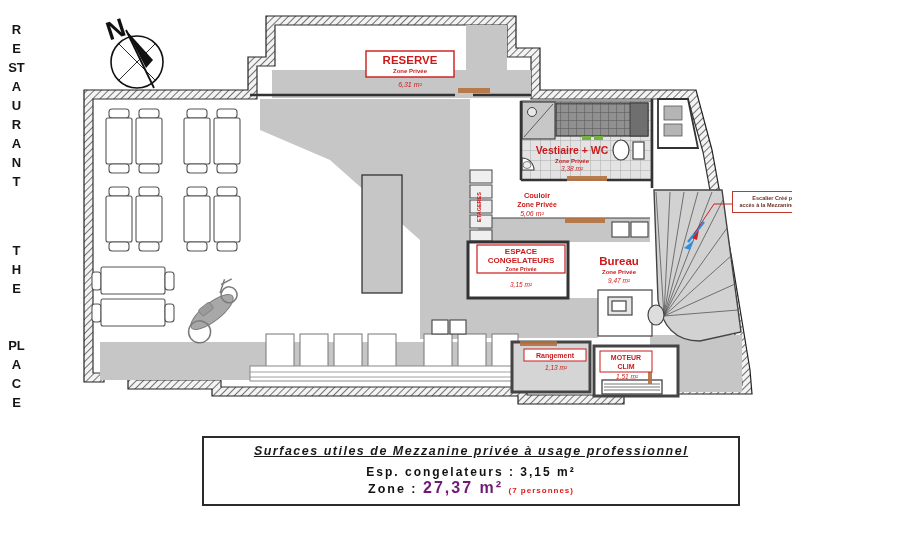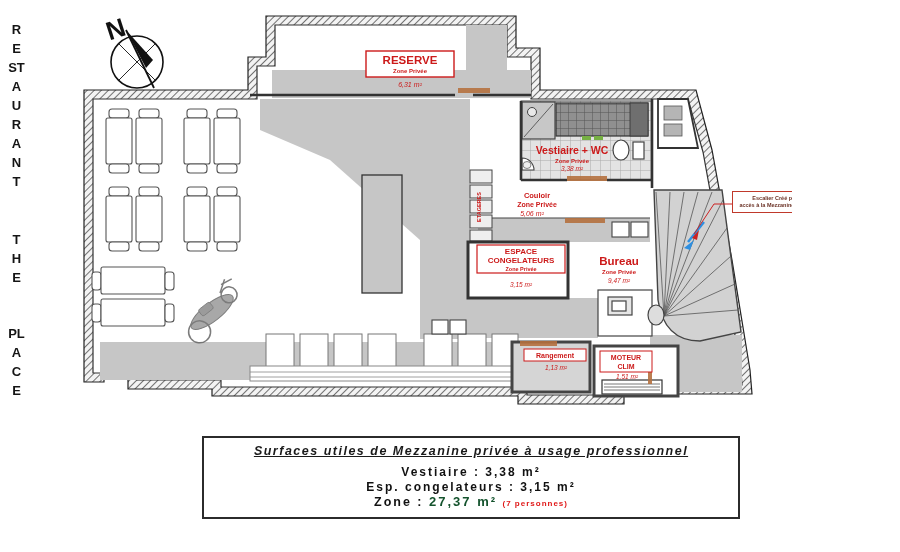--- a/index.html
+++ b/index.html
@@ -11,32 +11,32 @@
   .note-box{position:absolute;left:732px;top:191px;width:124px;background:#fff;
             border:1px solid #c0392b;font-size:5.5px;line-height:7px;text-align:center;
             color:#6b3226;padding:3px 2px;font-weight:bold;}
   .summary{position:absolute;left:202px;top:436px;width:534px;background:#fff;
            border:2px solid #2b2b2b;text-align:center;padding:4px 0 5px;}
   .sum-title{font-weight:bold;font-style:italic;text-decoration:underline;
              font-size:12.5px;letter-spacing:1.5px;margin:2px 0 7px;color:#1a1a1a;}
   .sum-row{font-weight:bold;font-size:12px;letter-spacing:2px;line-height:14.5px;color:#111;}
   .sum-row .val{white-space:pre;}
   .sum-total{font-weight:bold;font-size:12.5px;letter-spacing:2px;line-height:16px;color:#111;}
-  .sum-total .tval{color:#14532d;font-size:13px;}
+  .sum-total .tval{color:#701a75;font-size:16px;}
   .sum-total .tnote{color:#e01818;font-size:8px;letter-spacing:1px;}
   .red{fill:#cc1a1a;}
 </style>
 </head>
 <body>
 
 <div class="canvas">
 
   <div class="vword" style="top:20px;">RESTAURANT</div>
-  <div class="vword" style="top:230px;">THE</div>
-  <div class="vword" style="top:324px;">PLACE</div>
+  <div class="vword" style="top:241px;">THE</div>
+  <div class="vword" style="top:336px;">PLACE</div>
 
   <svg width="900" height="552" viewBox="0 0 900 552" style="position:absolute;left:0;top:0;">
     <defs>
       <pattern id="hatch" width="5" height="5" patternUnits="userSpaceOnUse" patternTransform="rotate(45)">
         <rect width="5" height="5" fill="#f3f3f3"></rect>
         <line x1="0" y1="0" x2="0" y2="5" stroke="#3a3a3a" stroke-width="1.4"></line>
       </pattern>
       <pattern id="tile" width="10" height="10" patternUnits="userSpaceOnUse">
         <rect width="10" height="10" fill="#e3e3e3"></rect>
         <path d="M10 0H0V10" fill="none" stroke="#aaaaaa" stroke-width="1"></path>
@@ -298,23 +298,20 @@
   </svg>
 
   <div class="note-box">
     <div>Escalier Créé par travaux donnant</div>
     <div>accès à la Mezzanine - Zone des Personnels</div>
   </div>
 
   <div class="summary">
     <div class="sum-title">Surfaces utiles de Mezzanine privée à usage professionnel</div>
     <div class="sum-row">
-      <span>Vestiaire :</span> <span class="val">3,38 m²</span>
-    </div>
-    <div class="sum-row">
       <span>Esp. congelateurs :</span> <span class="val">3,15 m²</span>
     </div>
     <div class="sum-total">
       <span>Zone :</span>
       <span class="tval">27,37 m²</span>
       <span class="tnote">(7 personnes)</span>
     </div>
   </div>
 
 </div>

